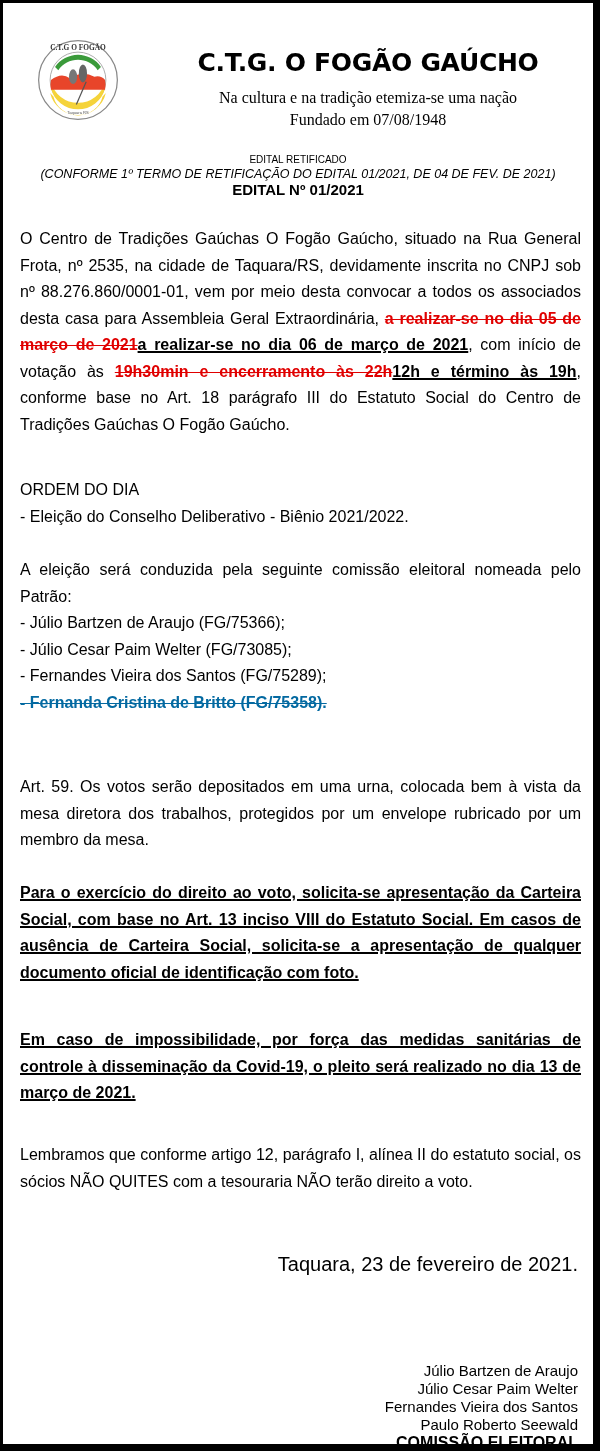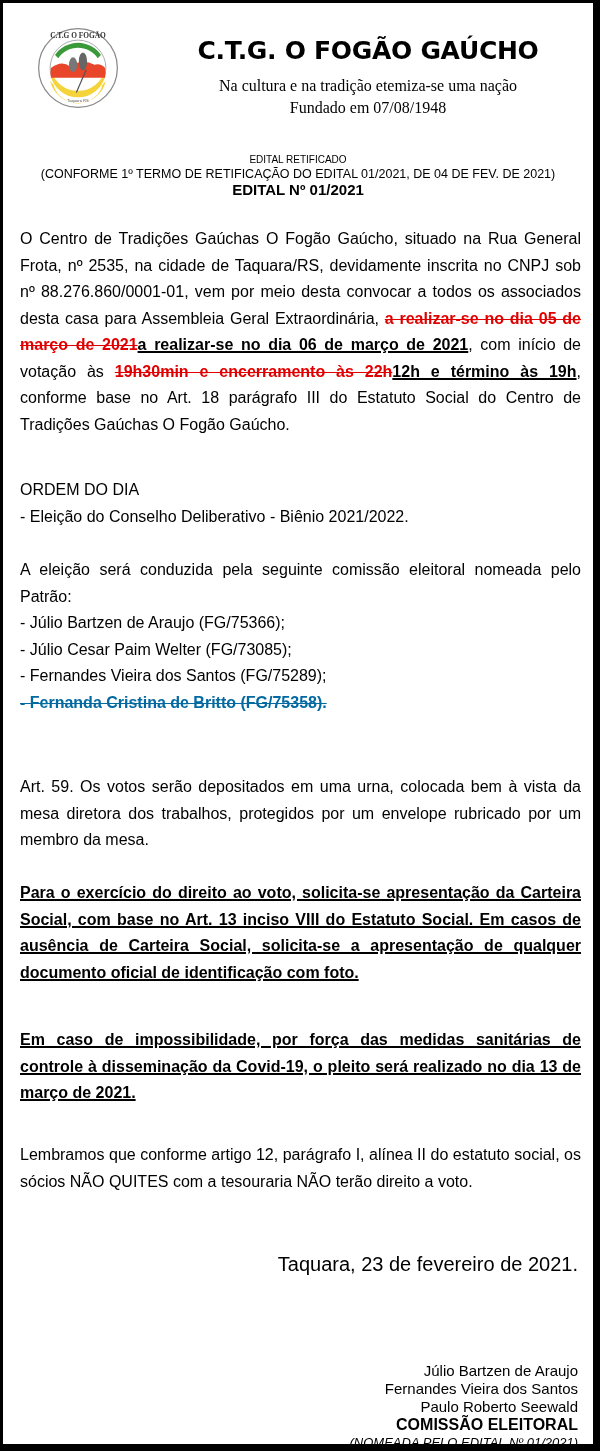--- a/index.html
+++ b/index.html
@@ -3,36 +3,36 @@
 <meta charset="utf-8">
 <style>
   html, body { margin: 0; padding: 0; background: #000; }
   body { width: 600px; height: 1451px; overflow: hidden; }
   .page {
     position: absolute; left: 3px; top: 3px;
     width: 590px; height: 1441px;
     background: #fff; color: #000;
     font-family: "Liberation Sans", sans-serif;
   }
-  .header { position: absolute; left: 0; top: 4px; width: 524px; height: 120px; padding-left: 28px; }
+  .header { position: absolute; left: 0; top: 16px; width: 524px; height: 120px; padding-left: 28px; }
   .logo { position: absolute; left: 34px; top: 20px; width: 82px; height: 82px; }
   .org-title {
     position: absolute; left: 185px; top: 29px; width: 360px; text-align: center;
     font-family: "DejaVu Sans", sans-serif; font-weight: bold; font-size: 25px; letter-spacing: -0.3px;
   }
   .org-motto, .org-founded {
     position: absolute; left: 185px; width: 360px; text-align: center;
     font-family: "Liberation Serif", serif; font-size: 16px;
   }
   .org-motto { top: 70px; }
   .org-founded { top: 92px; }
 
   .edital-head { position: absolute; left: 0; top: 149px; width: 590px; text-align: center; }
   .edital-retificado { font-size: 10px; line-height: 15px; }
-  .edital-conforme { font-size: 12.5px; line-height: 14px; }
+  .edital-conforme { font-size: 12.5px; font-style: italic; line-height: 14px; }
   .edital-number { font-size: 15px; font-weight: bold; line-height: 17px; }
 
   .body-text {
     position: absolute; left: 17px; width: 561px;
     font-size: 16px; line-height: 26.5px; text-align: justify;
   }
   .p { margin: 0; }
   .strike { color: #e00000; font-weight: bold; text-decoration: line-through; text-decoration-color: #e00000; }
   .ins { font-weight: bold; text-decoration: underline; text-decoration-thickness: 2px; }
   .bold-u { font-weight: bold; text-decoration: underline; text-decoration-thickness: 2px; }
@@ -107,19 +107,20 @@
   </div>
 
   <div class="body-text" style="top:1139px;">
     <p class="p">Lembramos que conforme artigo 12, parágrafo I, alínea II do estatuto social, os sócios NÃO QUITES com a tesouraria NÃO terão direito a voto.</p>
   </div>
 
   <div class="sig-date">Taquara, 23 de fevereiro de 2021.</div>
 
   <div class="signatures">
     <div>Júlio Bartzen de Araujo</div>
+    <div>Júlio Cesar Paim Welter</div>
     <div>Fernandes Vieira dos Santos</div>
     <div>Paulo Roberto Seewald</div>
     <div class="sig-title">COMISSÃO ELEITORAL</div>
     <div class="sig-note">(NOMEADA PELO EDITAL Nº 01/2021)</div>
   </div>
 
 </div>
 
 </body></html>

